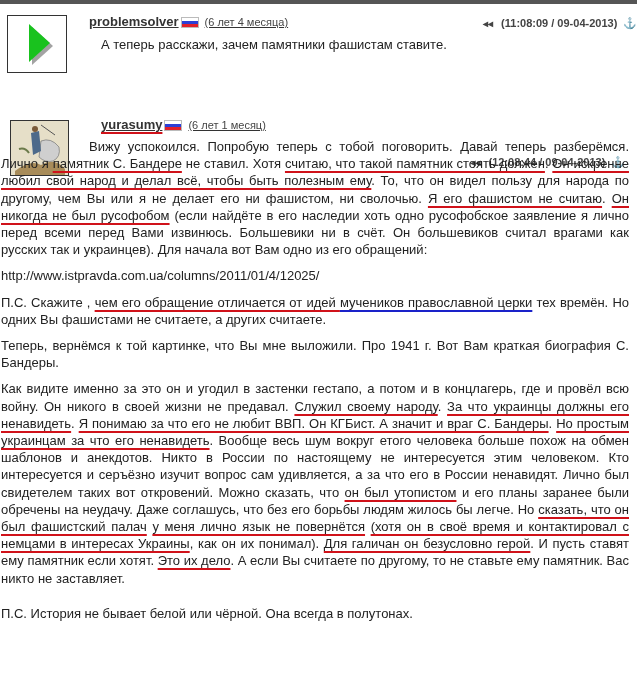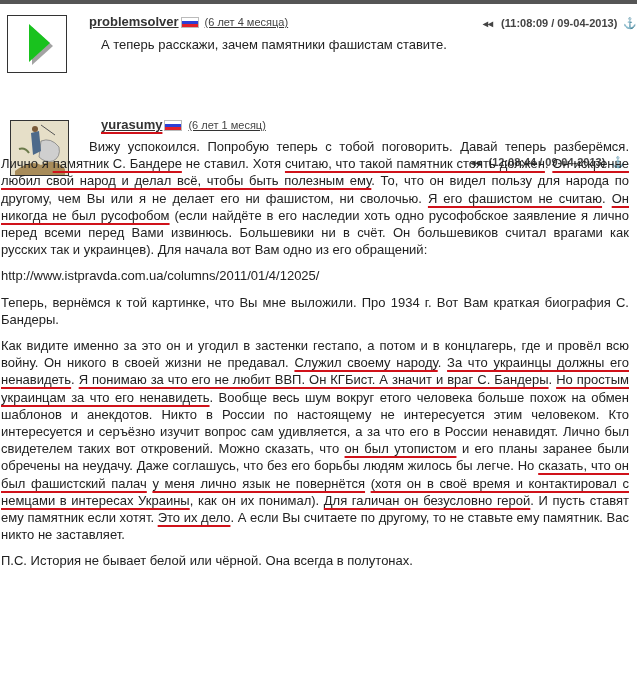--- a/index.html
+++ b/index.html
@@ -57,17 +57,18 @@
   <div class="name" style="left:101px;top:117px;">
     <span class="u-red">yurasumy</span><span class="flag"></span><span class="age">(6 лет 1 месяц)</span>
   </div>
   <div class="meta" style="right:12px;top:120px;margin-top:36px;">
     <span class="arrows">◂◂</span><span>(12:08:44 / 09-04-2013)</span><span class="anchor">⚓</span>
   </div>
 
   <div class="msg" style="left:1px;top:138px;width:628px;text-align:justify;">
     <p id="p1" style="text-indent:88px;"><span>Вижу успокоился. Попробую теперь с тобой поговорить. Давай теперь разберёмся. Лично я </span><span class="u-red">памятник С. Бандере</span><span> не ставил. Хотя </span><span class="u-red">считаю, что такой памятник стоять должен</span><span>. </span><span class="u-red">Он искренне любил свой народ и делал всё, чтобы быть полезным ему</span><span>. То, что он видел пользу для народа по другому, чем Вы или я не делает его ни фашистом, ни сволочью. </span><span class="u-red">Я его фашистом не считаю</span><span>. </span><span class="u-red">Он никогда не был русофобом</span><span> (если найдёте в его наследии хоть одно русофобское заявление я лично перед всеми перед Вами извинюсь. Большевики ни в счёт. Он большевиков считал врагами как русских так и украинцев). Для начала вот Вам одно из его обращений:</span></p>
     <p style="margin-top:9px;">http://www.istpravda.com.ua/columns/2011/01/4/12025/</p>
-    <p style="margin-top:9px;">Теперь, вернёмся к той картинке, что Вы мне выложили. Про 1934 г. Вот Вам краткая биография С. Бандеры.</p>
+    <p id="p2" style="margin-top:9px;"><span>П.С. Скажите , </span><span class="u-red">чем его обращение отличается от идей </span><span class="u-blue">мучеников православной церки</span><span> тех времён. Но одних Вы фашистами не считаете, а других считаете.</span></p>
+    <p style="margin-top:9px;">Теперь, вернёмся к той картинке, что Вы мне выложили. Про 1941 г. Вот Вам краткая биография С. Бандеры.</p>
     <p id="p4" style="margin-top:9px;"><span>Как видите именно за это он и угодил в застенки гестапо, а потом и в концлагерь, где и провёл всю войну. Он никого в своей жизни не предавал. </span><span class="u-red">Служил своему народу</span><span>. </span><span class="u-red">За что украинцы должны его ненавидеть</span><span>. </span><span class="u-red">Я понимаю за что его не любит ВВП. Он КГБист. А значит и враг С. Бандеры</span><span>. </span><span class="u-red">Но простым украинцам за что его ненавидеть</span><span>. Вообще весь шум вокруг етого человека больше похож на обмен шаблонов и анекдотов. Никто в России по настоящему не интересуется этим человеком. Кто интересуется и серъёзно изучит вопрос сам удивляется, а за что его в России ненавидят. Лично был свидетелем таких вот откровений. Можно сказать, что </span><span class="u-red">он был утопистом</span><span> и его планы заранее были обречены на неудачу. Даже соглашусь, что без его борьбы людям жилось бы легче. Но </span><span class="u-red">сказать, что он был фашистский палач</span><span> </span><span class="u-red">у меня лично язык не повернётся</span><span> </span><span class="u-red">(хотя он в своё время и контактировал с немцами в  интересах Украины</span><span>, как он их понимал). </span><span class="u-red">Для галичан он безусловно герой</span><span>. И пусть ставят ему памятник если хотят. </span><span class="u-red">Это их дело</span><span>. А если Вы считаете по другому, то не ставьте ему памятник. Вас никто не заставляет.</span></p>
-    <p style="margin-top:9px;">П.С. История не бывает белой или чёрной. Она всегда в полутонах.</p>
+    <p style="margin-top:18px;">П.С. История не бывает белой или чёрной. Она всегда в полутонах.</p>
   </div>
 </div>
 
 </body></html>

